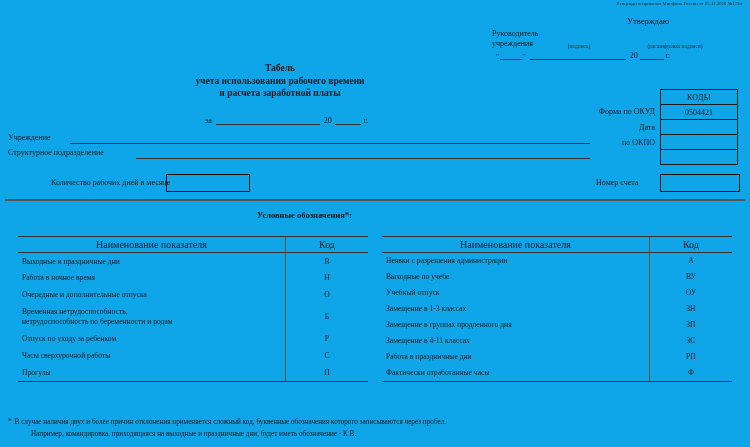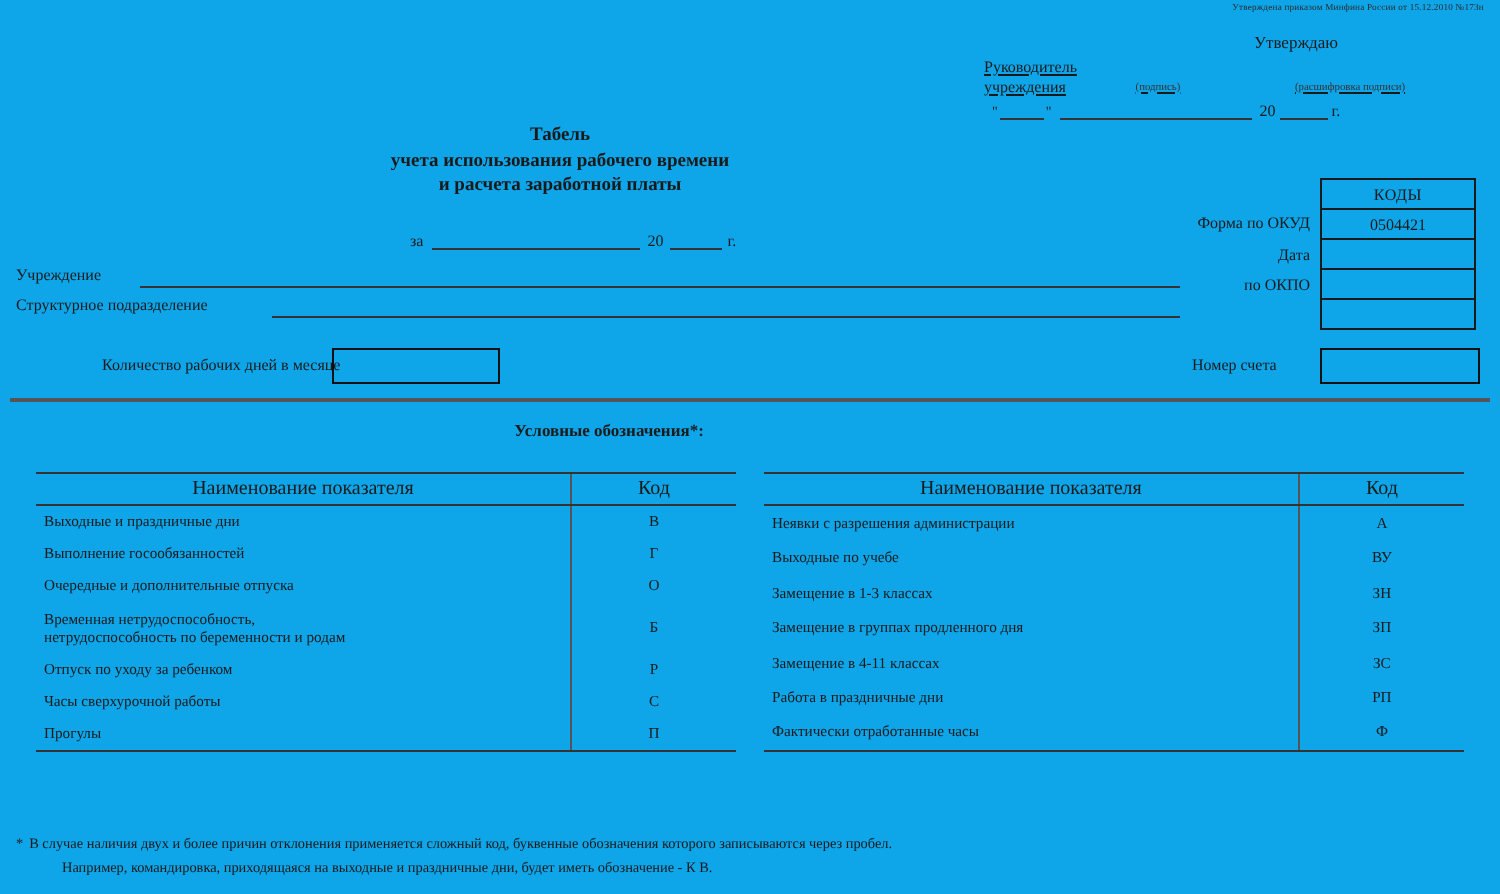--- a/index.html
+++ b/index.html
@@ -42,21 +42,21 @@
     font-size: 8px;
   }
   .utv-title {
     text-align: center;
     font-size: 8.5px;
     margin-left: 56px;
     margin-bottom: 3px;
   }
   .utv-row {
     display: flex;
-    text-decoration: underline;
+    align-items: flex-end;
   }
   .utv-label {
     width: 54px;
     font-size: 8px;
     line-height: 10px;
   }
   .sig-col {
     display: flex;
     flex-direction: column;
     align-items: center;
@@ -373,22 +373,22 @@
           <th class="col-name">Наименование показателя</th>
           <th class="col-code">Код</th>
         </tr>
       </thead>
       <tbody>
         <tr>
           <td class="c-name">Выходные и праздничные дни</td>
           <td class="c-code">В</td>
         </tr>
         <tr>
-          <td class="c-name">Выполнение госообязанностей</td>
-          <td class="c-code">Г</td>
+          <td class="c-name">Работа в ночное время</td>
+          <td class="c-code">Н</td>
         </tr>
         <tr>
           <td class="c-name">Очередные и дополнительные отпуска</td>
           <td class="c-code">О</td>
         </tr>
         <tr>
           <td class="c-name tall">
             <span class="sub-line">Временная нетрудоспособность,</span>
             <span class="sub-line">нетрудоспособность по беременности и родам</span>
           </td>
@@ -419,20 +419,24 @@
       <tbody>
         <tr>
           <td class="c-name">Неявки с разрешения администрации</td>
           <td class="c-code">А</td>
         </tr>
         <tr>
           <td class="c-name">Выходные по учебе</td>
           <td class="c-code">ВУ</td>
         </tr>
         <tr>
+          <td class="c-name">Учебный отпуск</td>
+          <td class="c-code">ОУ</td>
+        </tr>
+        <tr>
           <td class="c-name">Замещение в 1-3 классах</td>
           <td class="c-code">ЗН</td>
         </tr>
         <tr>
           <td class="c-name">Замещение в группах продленного дня</td>
           <td class="c-code">ЗП</td>
         </tr>
         <tr>
           <td class="c-name">Замещение в 4-11 классах</td>
           <td class="c-code">ЗС</td>

